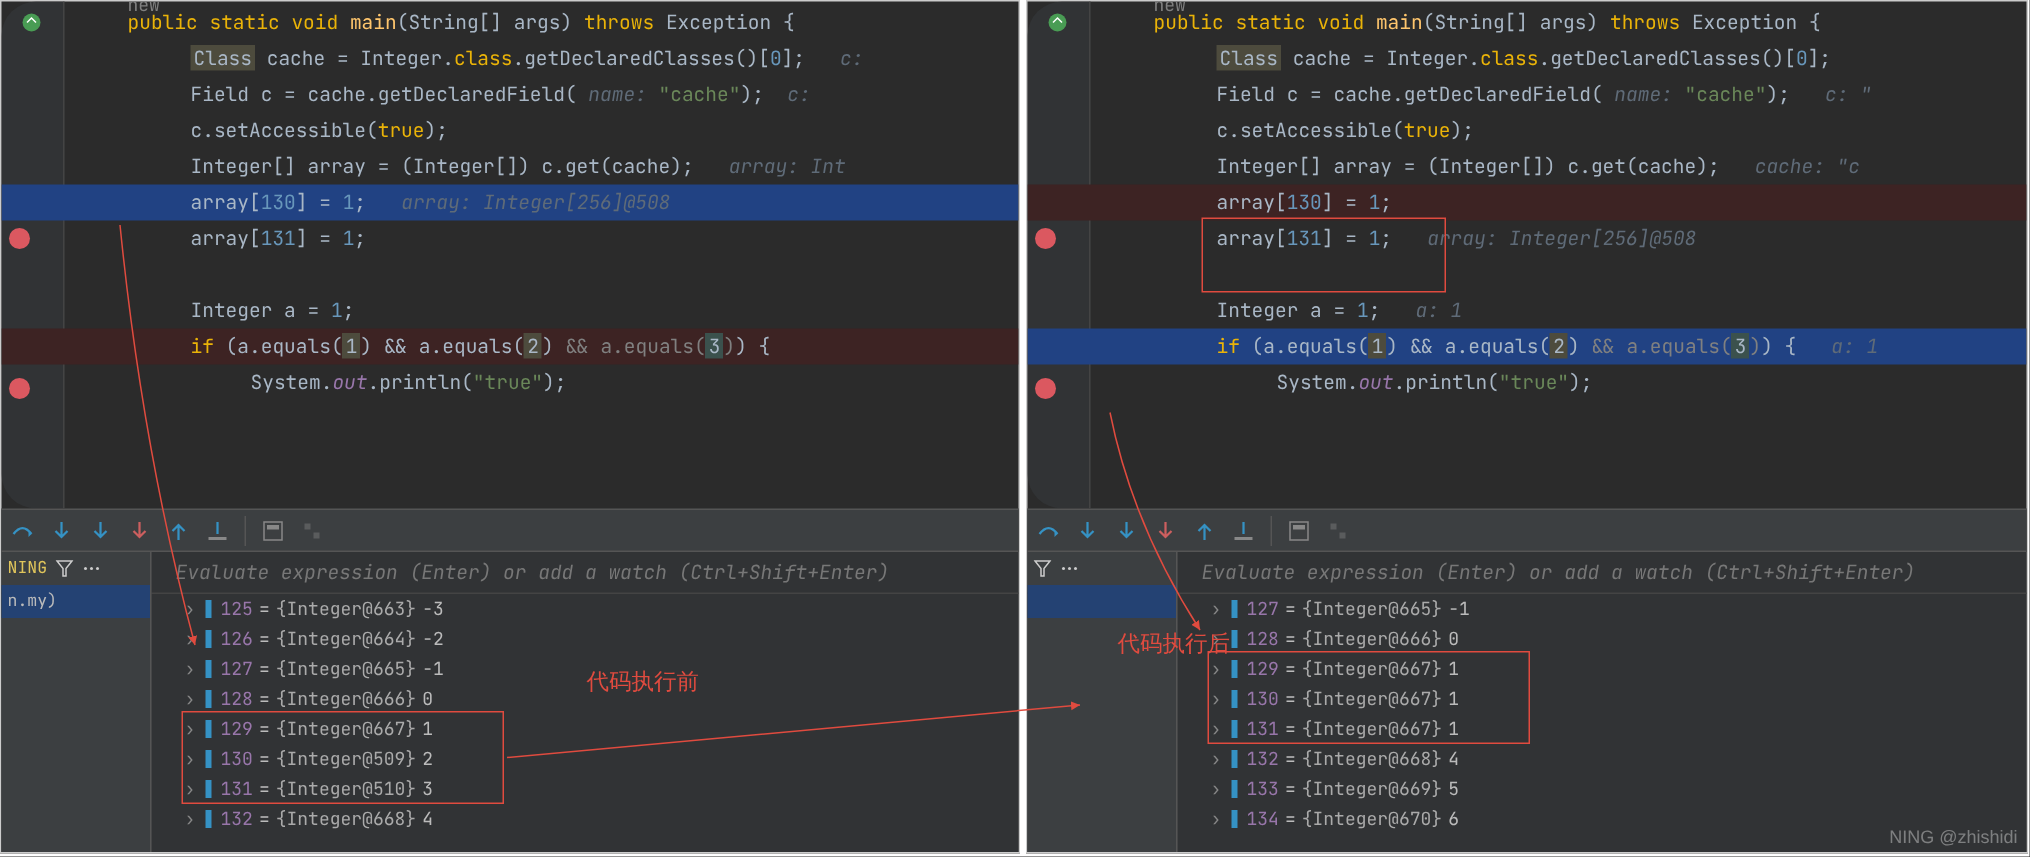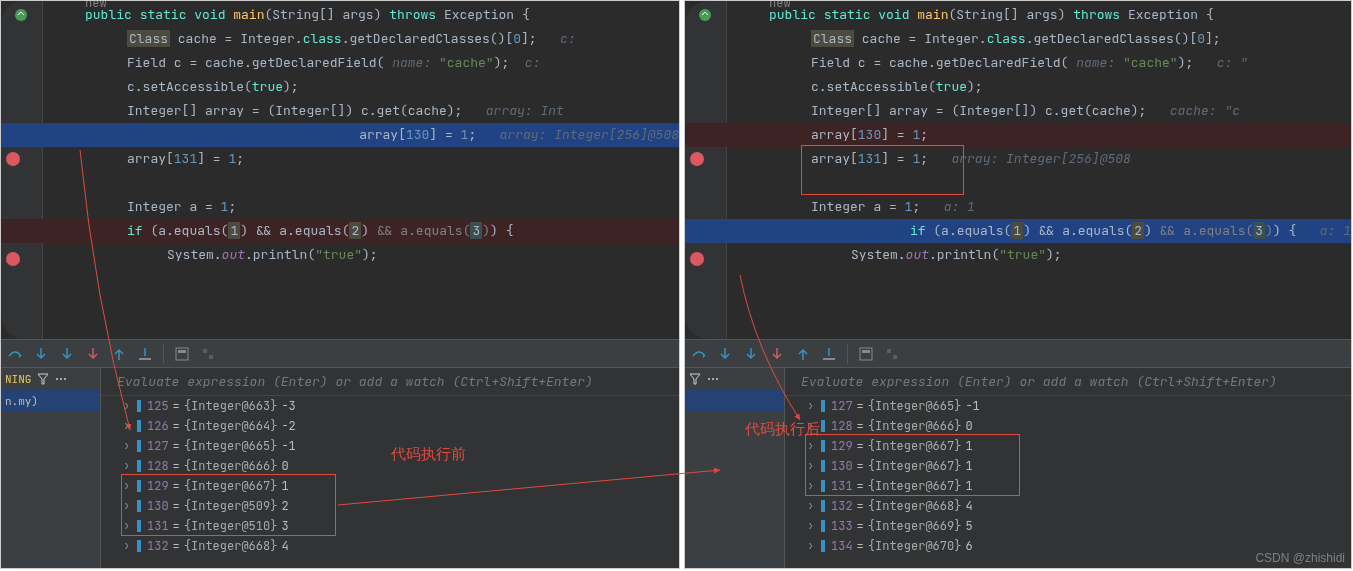--- a/index.html
+++ b/index.html
@@ -29,23 +29,23 @@
   }
   .gutter-icon {
     position: absolute; left: 12px; width: 16px; height: 16px;
   }
   .code-line {
     position: relative; padding-left: 84px; height: 24px; line-height: 24px;
     white-space: pre; overflow: hidden;
   }
   .code-line.indent1 { padding-left: 126px; }
   .code-line.indent2 { padding-left: 166px; }
-  .hl-blue { background: #214283; text-align: right; }
+  .hl-blue { background: #214283; }
   .bp { background: #3d2323; }
-  .kw { color: #5eead4; }
+  .kw { color: #eab308; }
   .str { color: #6a8759; }
   .num { color: #6897bb; }
   .hint { color: #5f6b78; font-style: italic; }
   .mtd { color: #ffc66d; text-align: right; }
   .field { color: #9876aa; font-style: italic; }
   .boxed { background:#4d4b3d; padding:0 2px;}
   .boxed2 { background:#3b514d; padding:0 2px;}
   .grey { color:#808080;}
   .dbg {
     height: 229px; background: #313335; border-top: 1px solid #555;
@@ -385,13 +385,13 @@
   <defs>
       <marker id="ah" markerWidth="8" markerHeight="8" refX="6" refY="3" orient="auto">
         <path d="M0 0 L6 3 L0 6 Z" fill="#e04b3f"></path>
       </marker>
     </defs>
   <path d="M 80 150 Q 95 300 130 430" stroke="#e04b3f" fill="none" marker-end="url(#ah)"></path>
   <path d="M 338 505 L 720 470" stroke="#e04b3f" fill="none" marker-end="url(#ah)"></path>
   <path d="M 740 275 Q 755 350 800 420" stroke="#e04b3f" fill="none" marker-end="url(#ah)"></path>
 </svg>
 
-<div class="watermark">CSDN @zhishidi</div>
+<div class="watermark">NING @zhishidi</div>
 
 </body></html>

